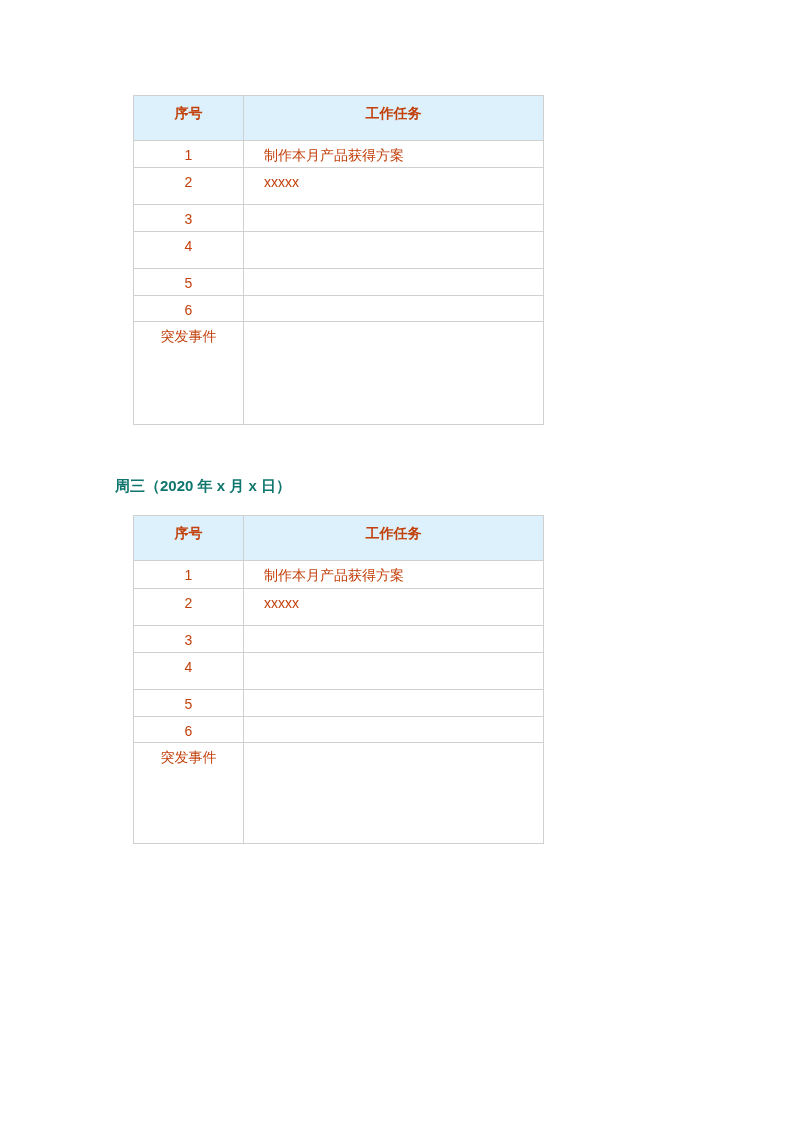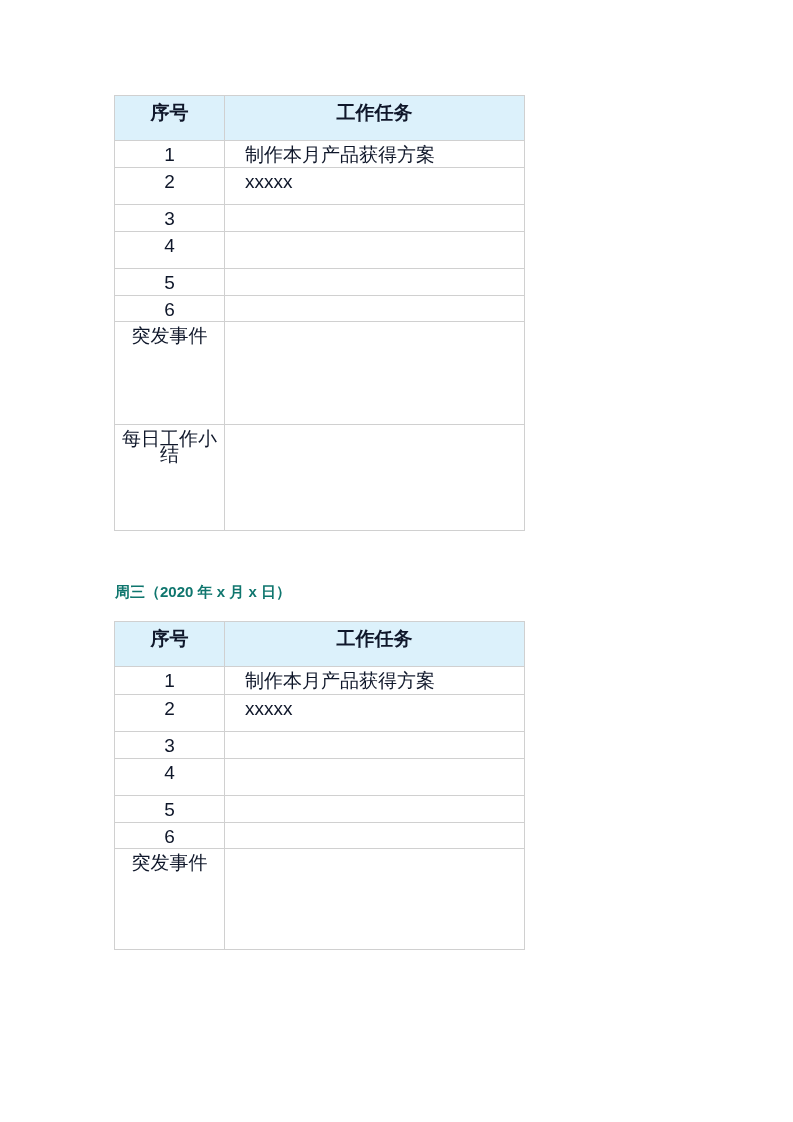--- a/index.html
+++ b/index.html
@@ -19,22 +19,23 @@
   .content {
     position: absolute;
     left: 114px;
     top: 95px;
     width: 410px;
   }
   table.work-table {
     border-collapse: collapse;
     table-layout: fixed;
     width: 410px;
-    font-size: 19px;
-    color: #0f172a;
+    font-size: 14px;
+    color: #c2410c;
+    margin-left: 19px;
   }
   table.work-table th,
   table.work-table td {
     border: 1px solid #d0d0d0;
     vertical-align: top;
     overflow: hidden;
     box-sizing: border-box;
   }
   col.col-no   { width: 110px; }
   col.col-task { width: 300px; }
@@ -110,24 +111,20 @@
           <td class="cell-task"></td>
         </tr>
         <tr class="rh26">
           <td class="cell-no">6</td>
           <td class="cell-task"></td>
         </tr>
         <tr class="rh103">
           <td class="cell-no">突发事件</td>
           <td class="cell-task"></td>
         </tr>
-        <tr class="rh106">
-          <td class="cell-no">每日工作小结</td>
-          <td class="cell-task"></td>
-        </tr>
       </tbody>
     </table>
 
     <div class="day-heading">周三（2020 年 x 月 x 日）</div>
 
     <table class="work-table">
       <colgroup>
         <col class="col-no">
         <col class="col-task">
       </colgroup>

